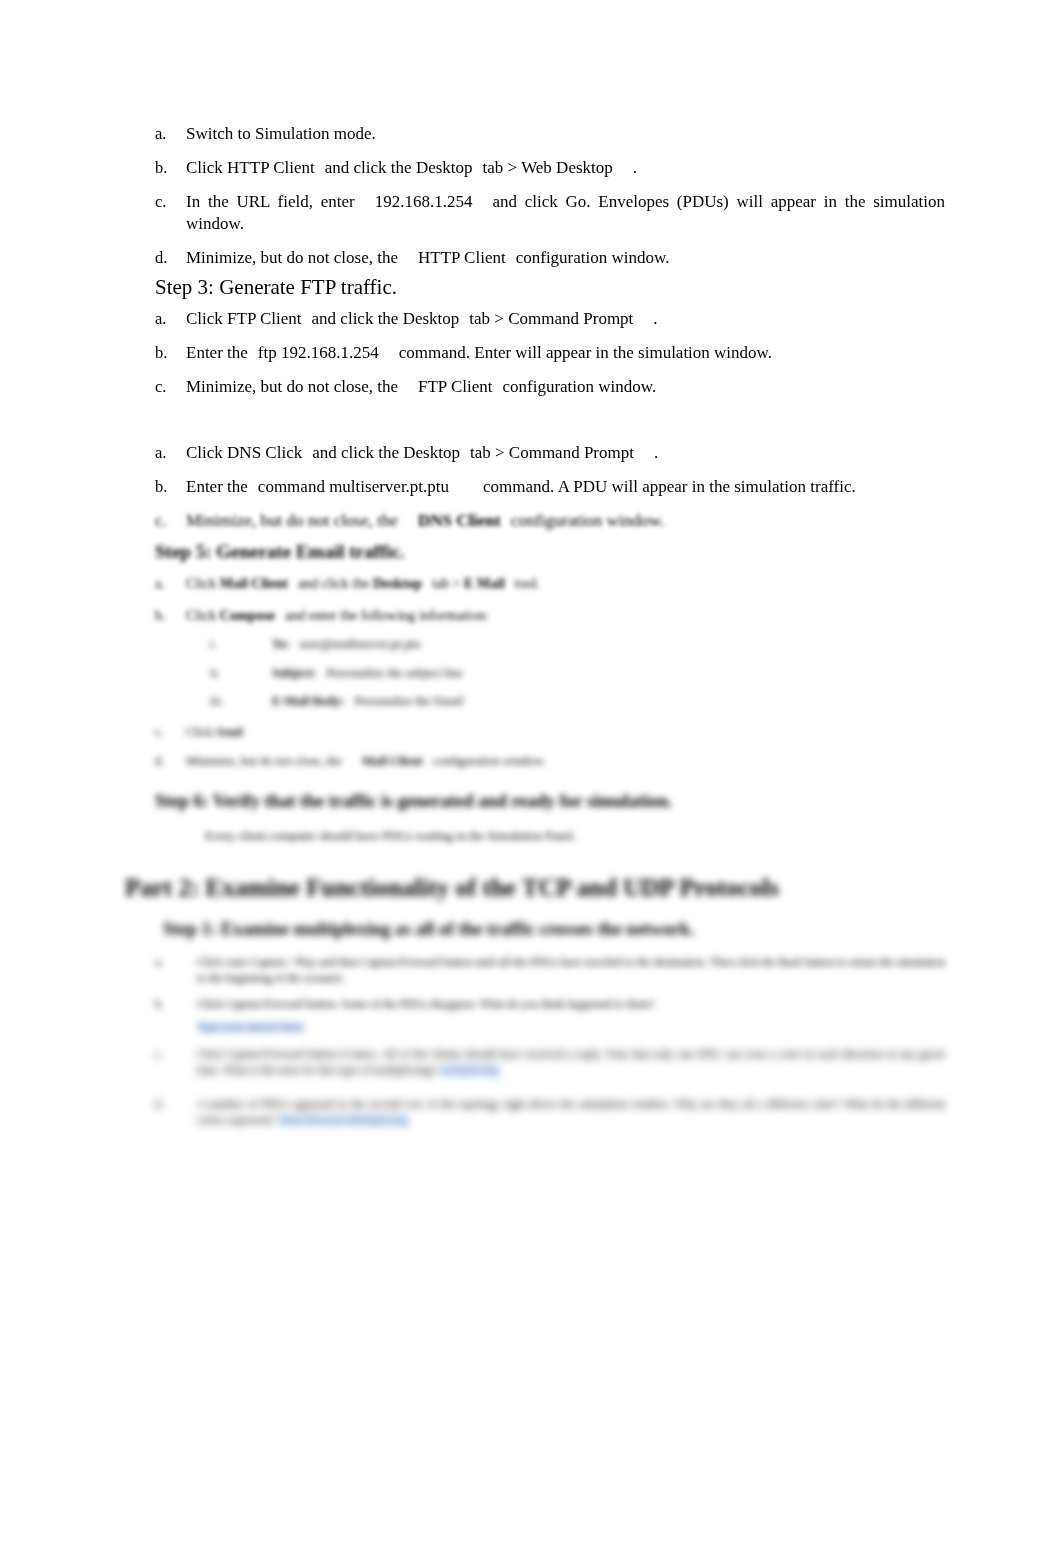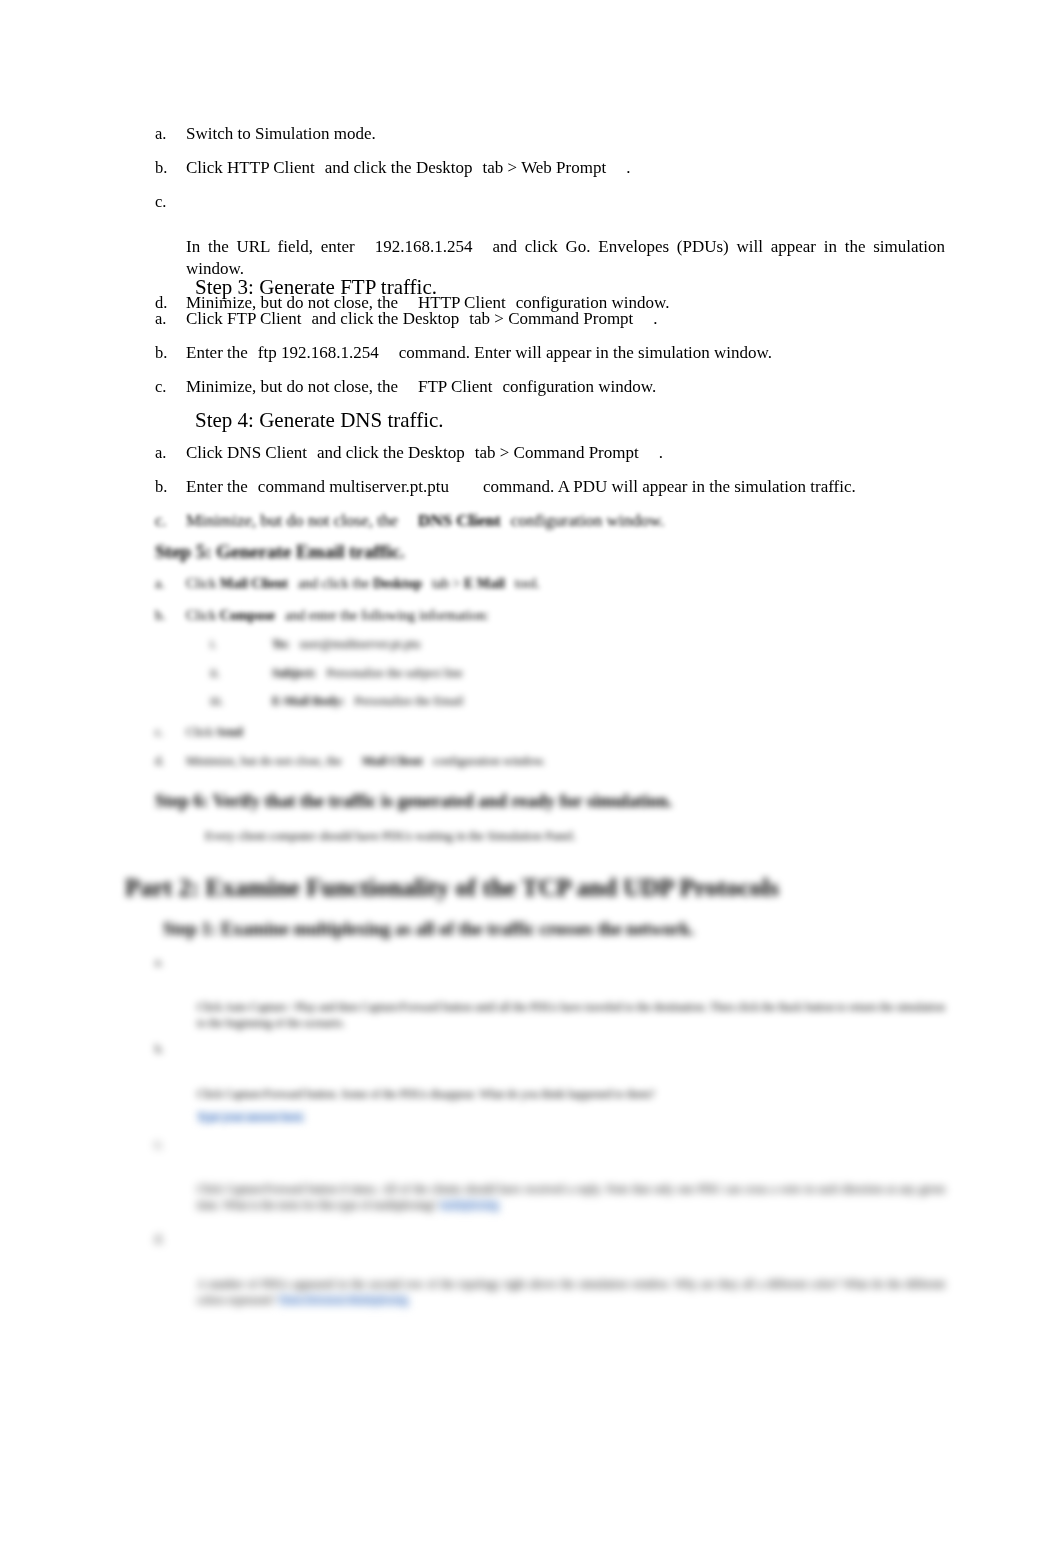--- a/index.html
+++ b/index.html
@@ -37,27 +37,26 @@
     flex: 0 0 auto;
     width: 31px;
     font-size: 16.5px;
     line-height: 1.30;
   }
   .body {
     flex: 1 1 auto;
     font-size: 17px;
     line-height: 1.30;
   }
-  .just { text-align: justify; text-align-last: left; margin-top: 45px; }
+  .just { text-align: justify; text-align-last: left; }
 
   .steph {
     font-size: 21px;
     line-height: 1.25;
     font-weight: normal;
-    margin-left: 40px;
   }
 
   .parth {
     font-size: 25px;
     line-height: 1.25;
     font-weight: bold;
   }
   .sub-steph {
     font-size: 19px;
     font-weight: bold;
@@ -99,21 +98,21 @@
 
   <div class="block" style="left:155px; top:123px; width:790px;">
 
     <div class="listitem" style="margin-bottom:12px;">
       <span class="marker">a.</span>
       <span class="body">Switch to Simulation mode.</span>
     </div>
 
     <div class="listitem" style="margin-bottom:12px;">
       <span class="marker">b.</span>
-      <span class="body"><span>Click</span> <span>HTTP Client</span><span class="sp"></span><span>and click the</span> <span>Desktop</span><span class="sp"></span><span>tab &gt;</span> <span>Web Prompt</span><span class="sp-lg"></span><span>.</span></span>
+      <span class="body"><span>Click</span> <span>HTTP Client</span><span class="sp"></span><span>and click the</span> <span>Desktop</span><span class="sp"></span><span>tab &gt;</span> <span>Web Desktop</span><span class="sp-lg"></span><span>.</span></span>
     </div>
 
     <div class="listitem" style="margin-bottom:12px;">
       <span class="marker">c.</span>
       <span class="body just"><span>In the URL field, enter</span><span class="sp-lg"></span><span>192.168.1.254</span><span class="sp-lg"></span><span>and click</span> <span>Go</span><span>. Envelopes (PDUs) will appear in the simulation window.</span></span>
     </div>
 
     <div class="listitem">
       <span class="marker">d.</span>
       <span class="body"><span>Minimize, but do not close, the</span><span class="sp-lg"></span><span>HTTP Client</span><span class="sp"></span><span>configuration window.</span></span>
@@ -132,26 +131,25 @@
       <span class="marker">b.</span>
       <span class="body"><span>Enter the</span><span class="sp"></span><span>ftp 192.168.1.254</span><span class="sp-lg"></span><span>command. Enter will appear in the simulation window.</span></span>
     </div>
 
     <div class="listitem">
       <span class="marker">c.</span>
       <span class="body"><span>Minimize, but do not close, the</span><span class="sp-lg"></span><span>FTP Client</span><span class="sp"></span><span>configuration window.</span></span>
     </div>
   </div>
 
-  <div class="block steph" style="left:155px; top:407px; width:700px;">Step 4: Generate DNS traffic.</div>
 
   <div class="block" style="left:155px; top:442px; width:790px;">
     <div class="listitem" style="margin-bottom:12px;">
       <span class="marker">a.</span>
-      <span class="body"><span>Click</span> <span>DNS Client</span><span class="sp"></span><span>and click the</span> <span>Desktop</span><span class="sp"></span><span>tab &gt;</span> <span>Command Prompt</span><span class="sp-lg"></span><span>.</span></span>
+      <span class="body"><span>Click</span> <span>DNS Click</span><span class="sp"></span><span>and click the</span> <span>Desktop</span><span class="sp"></span><span>tab &gt;</span> <span>Command Prompt</span><span class="sp-lg"></span><span>.</span></span>
     </div>
 
     <div class="listitem" style="margin-bottom:12px;">
       <span class="marker">b.</span>
       <span class="body"><span>Enter the</span><span class="sp"></span><span>command multiserver.pt.ptu</span><span class="sp-xl"></span><span>command. A PDU will appear in the simulation traffic.</span></span>
     </div>
 
     <div class="listitem bl1">
       <span class="marker">c.</span>
       <span class="body"><span>Minimize, but do not close, the</span><span class="sp-lg"></span><span class="b">DNS Client</span><span class="sp"></span><span>configuration window.</span></span>

